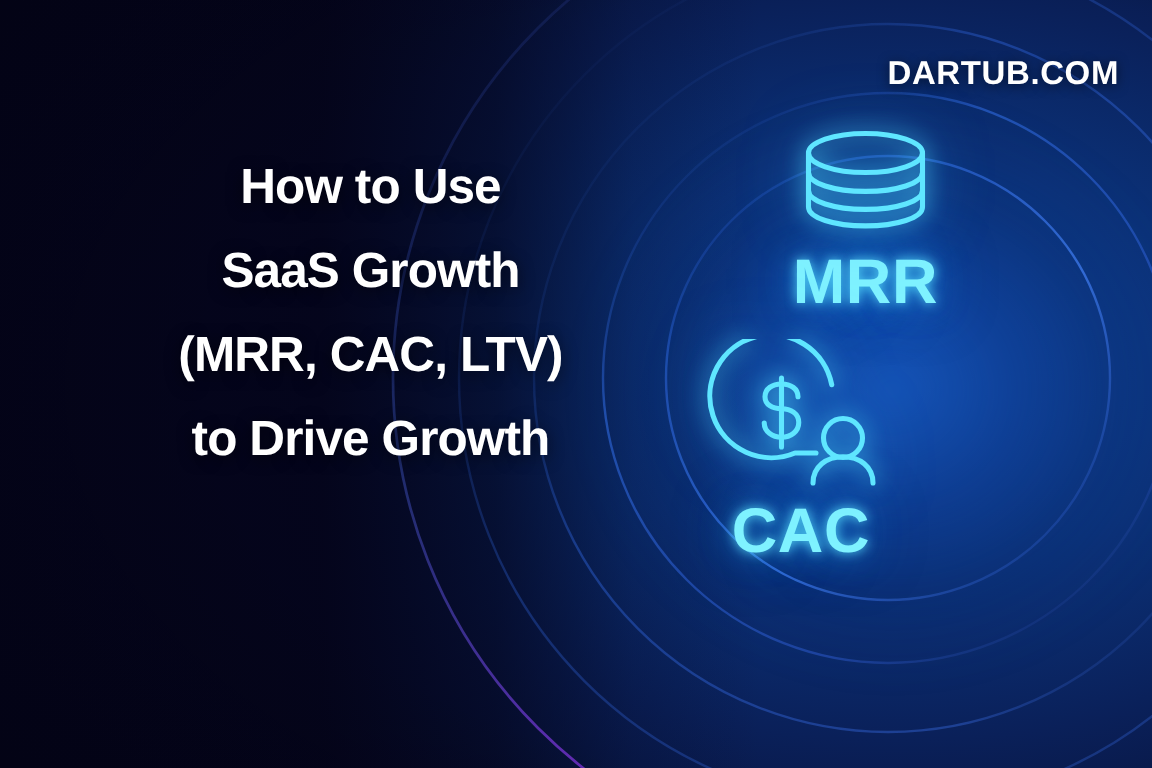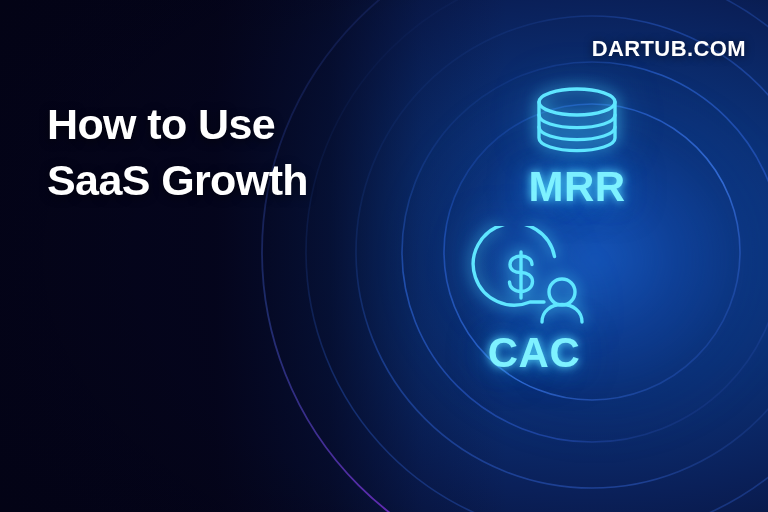--- a/index.html
+++ b/index.html
@@ -30,23 +30,24 @@
     position:absolute;inset:0;
     background:radial-gradient(130% 120% at 76% 50%,rgba(0,0,0,0) 44%,rgba(1,1,12,.42) 78%,rgba(1,1,10,.8) 100%);
   }
   .rings{position:absolute;inset:0;}
   .rings svg{position:absolute;left:0;top:0;}
 
   
   .headline{
     position:absolute;left:47px;top:96px;width:400px;
     color:#ffffff;
-    font-size:43px;line-height:56px;
+    font-size:33px;line-height:56px;
     font-weight:700;letter-spacing:-.6px;
     text-shadow:0 2px 10px rgba(0,0,0,.55);
+    text-align:center;
   }
   .headline .ln{display:block;white-space:nowrap;}
 
   
   .brand{
     position:absolute;right:22px;top:36px;
     color:#ffffff;font-size:22px;font-weight:700;letter-spacing:.4px;
     text-shadow:0 1px 8px rgba(0,0,0,.6);
   }
 
@@ -118,20 +119,22 @@
     </svg>
   </div>
 
   <div class="bg-vignette"></div>
 
   <div class="brand">DARTUB.COM</div>
 
   <div class="headline">
     <span class="ln">How to Use</span>
     <span class="ln">SaaS Growth</span>
+    <span class="ln">(MRR, CAC, LTV)</span>
+    <span class="ln">to Drive Growth</span>
   </div>
 
   <div class="metric" id="m-mrr">
     <span class="glyph">
       <svg width="158" height="68" viewBox="0 0 158 68" fill="none">
         <g stroke="#5fe6ff" stroke-width="3.4" stroke-linecap="round" stroke-linejoin="round" fill="none">
           <ellipse cx="79" cy="16" rx="38" ry="13"></ellipse>
           <path d="M41 16 V52 C41 59.2 58 64.6 79 64.6 C100 64.6 117 59.2 117 52 V16"></path>
           <path d="M41 29 C41 36.2 58 41.6 79 41.6 C100 41.6 117 36.2 117 29"></path>
           <path d="M41 41 C41 48.2 58 53.6 79 53.6 C100 53.6 117 48.2 117 41"></path>

